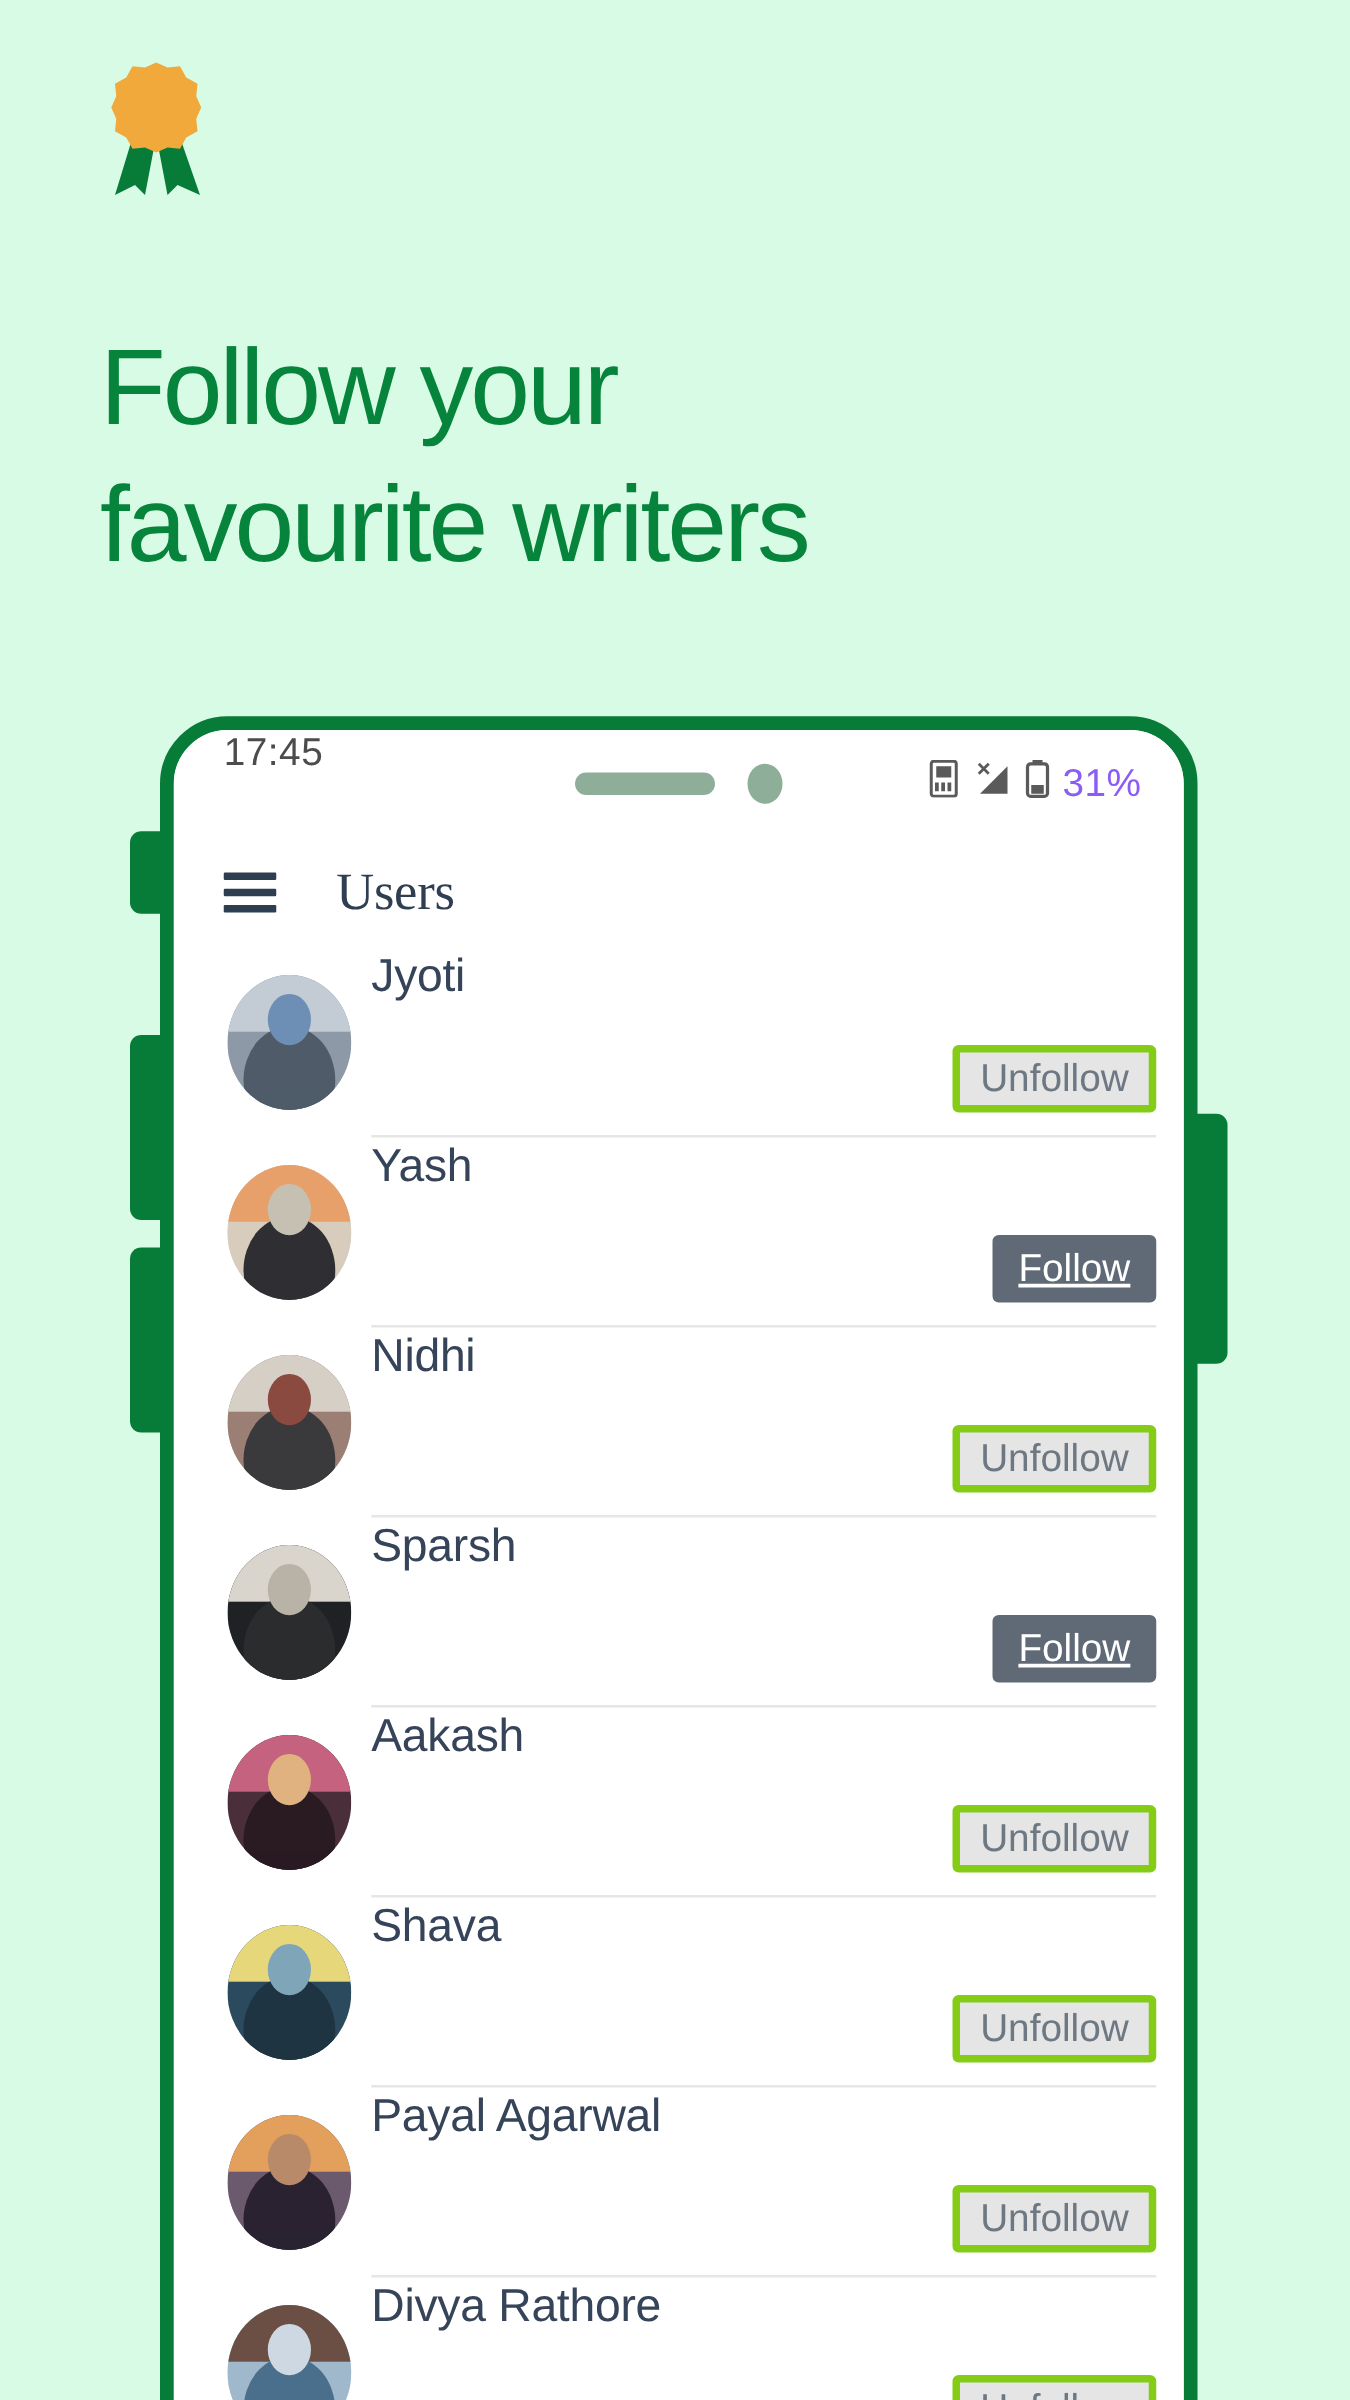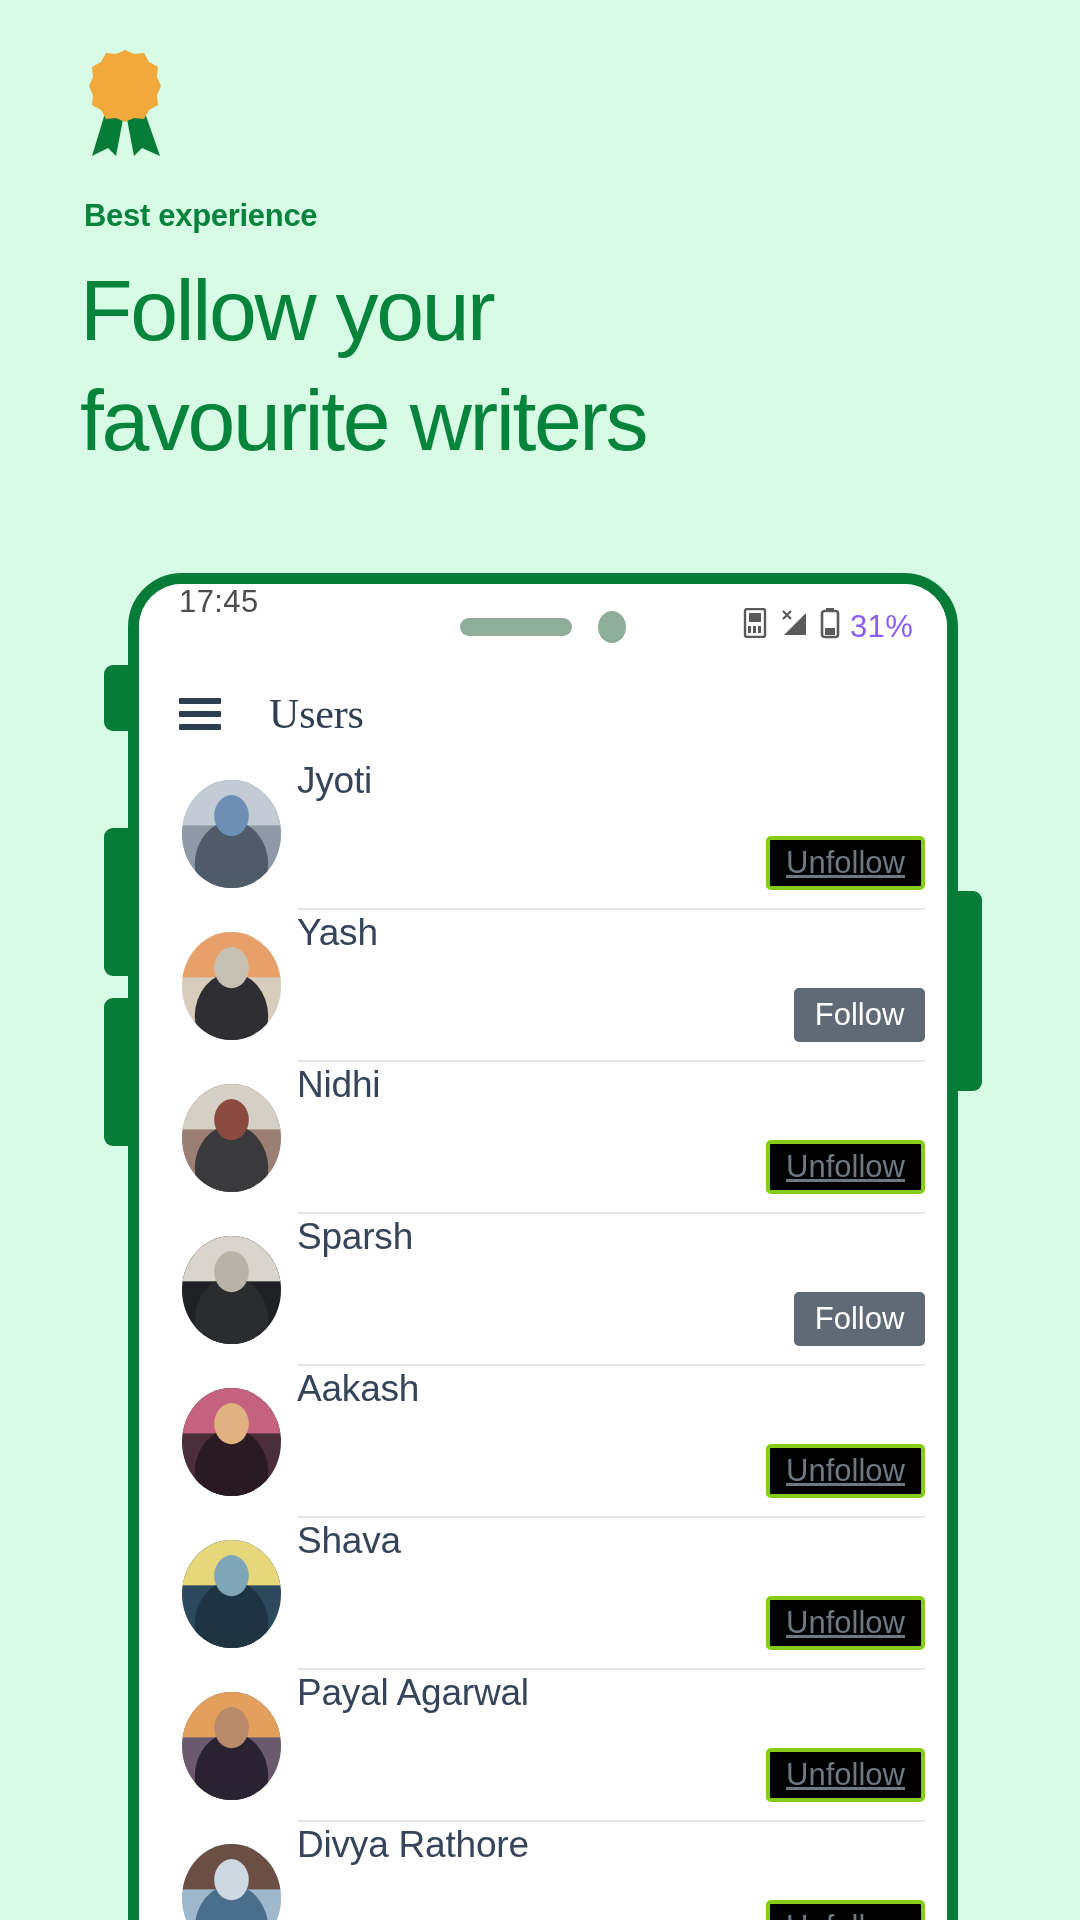--- a/index.html
+++ b/index.html
@@ -159,46 +159,45 @@
     right:22px; top:78px;
     height:54px;
     min-width:131px;
     display:flex; align-items:center; justify-content:center;
     font-size:31px;
     border-radius:5px;
     padding:0 16px;
     cursor:pointer;
   }
   .action-btn.unfollow {
-    background:#000000;
-    border:4px solid #84cc16;
+    background:#e5e5e5;
+    border:6px solid #84cc16;
     color:#6d7883;
-    text-decoration:underline;
   }
   .action-btn.follow {
     background:#5f6a76;
     border:2px solid #5f6a76;
     color:#ffffff;
+    text-decoration:underline;
   }
 </style>
 </head>
 <body>
 
 <div id="app">
 
   <div class="badge-icon">
     <svg viewBox="0 0 86 110" xmlns="http://www.w3.org/2000/svg">
       <path d="M24 62 L10 108 L26 100 L34 108 L42 66 Z" fill="#067c38"></path>
       <path d="M62 62 L78 108 L60 100 L52 108 L44 66 Z" fill="#067c38"></path>
       <path d="M43 2
                l9 4 l10 -1 l5 9 l9 5 l-1 10 l4 9 l-4 9 l1 10 l-9 5 l-5 9 l-10 -1 l-9 4 l-9 -4 l-10 1 l-5 -9 l-9 -5 l1 -10 l-4 -9 l4 -9 l-1 -10 l9 -5 l5 -9 l10 1 z" fill="#f0a93a"></path>
     </svg>
   </div>
 
-  <div class="promo-eyebrow">Best experience</div>
   <div class="promo-title">
     <span class="line">Follow your</span>
     <span class="line">favourite writers</span>
   </div>
 
   <div class="phone-wrap">
 
     <div class="side-btn btn-left-1"></div>
     <div class="side-btn btn-left-2"></div>
     <div class="side-btn btn-left-3"></div>

